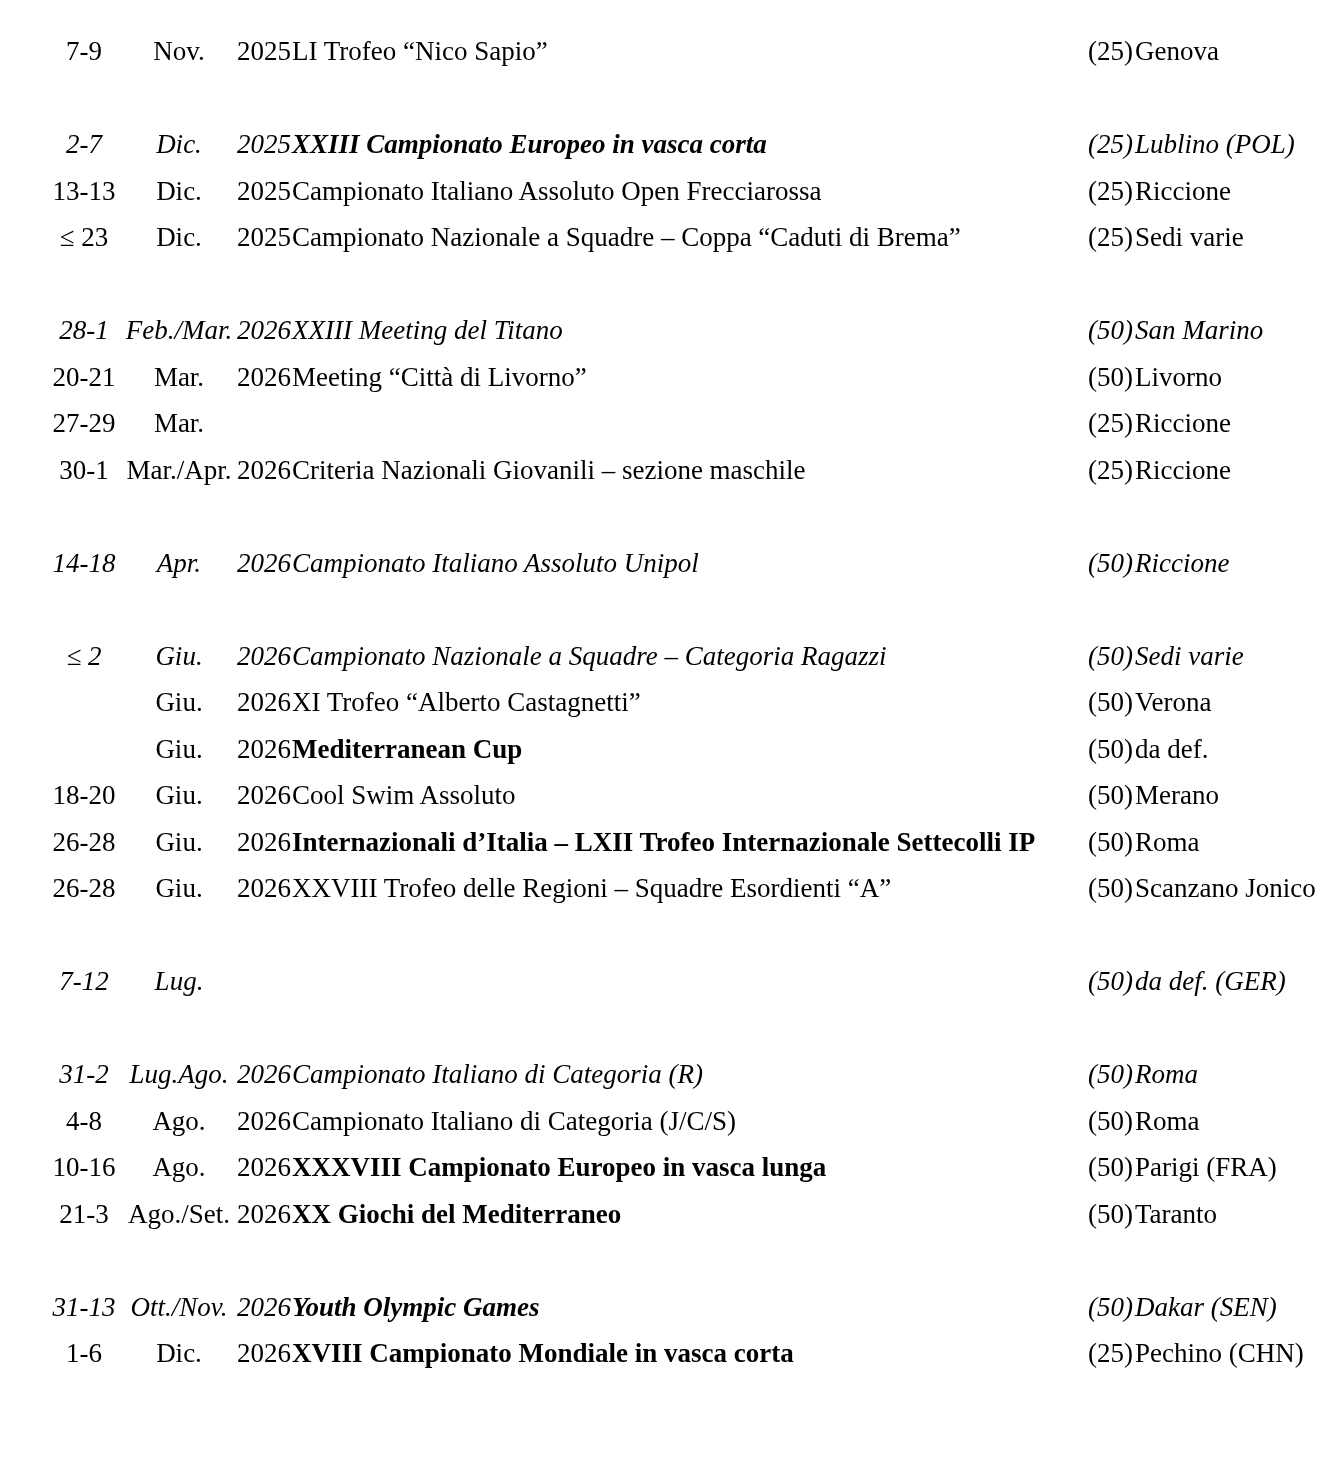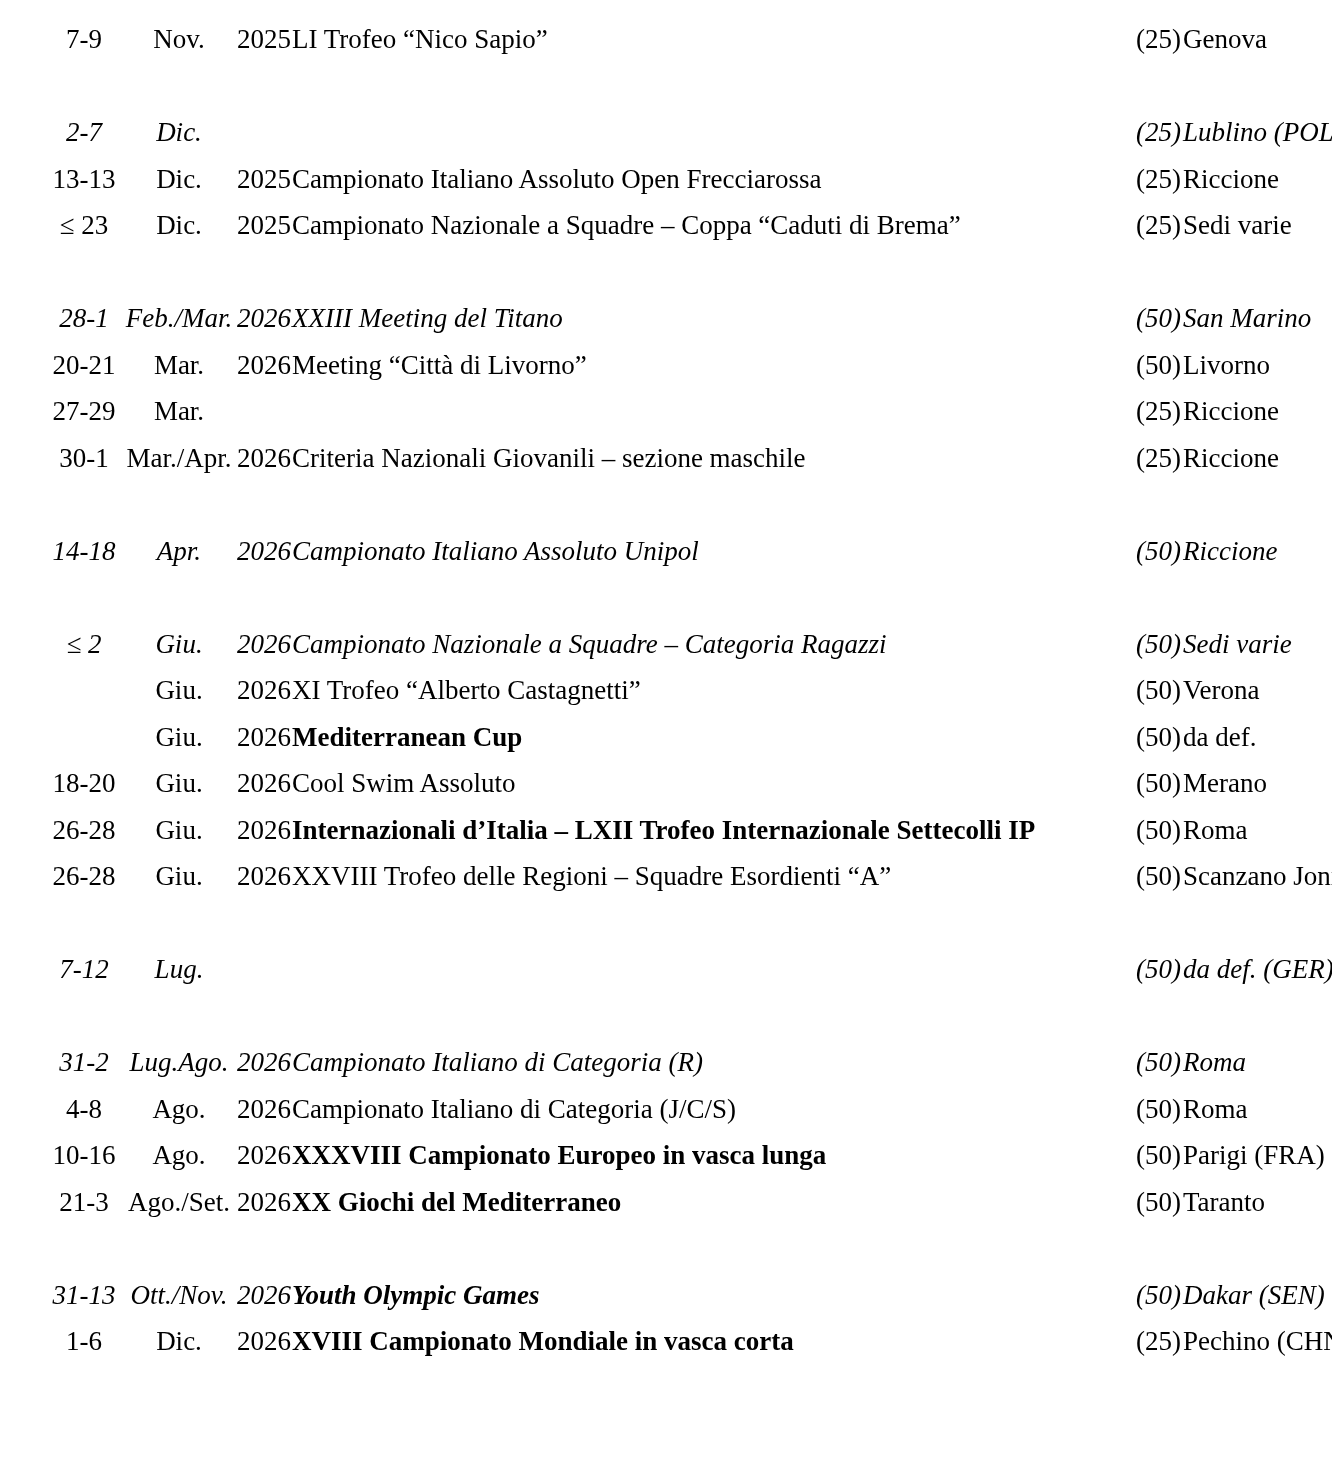--- a/index.html
+++ b/index.html
@@ -10,21 +10,21 @@
   body {
     width: 1332px;
     height: 1466px;
     overflow: hidden;
     color: #000000;
     font-family: "Liberation Serif", "DejaVu Serif", serif;
     font-size: 27px;
   }
   .doc {
     position: relative;
-    padding-top: 16px;
+    padding-top: 28px;
     width: 1332px;
   }
   .row {
     position: relative;
     height: 46.5px;
     line-height: 46.5px;
     white-space: nowrap;
   }
   .gap { margin-top: 46.5px; font-style: italic; }
   .col-dates {
@@ -49,21 +49,20 @@
   }
   .year {
     display: inline-block;
     width: 55px;
   }
   .col-venue {
     position: absolute;
     left: 1088px;
     top: 0;
     white-space: nowrap;
-    margin-left: 48px;
   }
   .pool {
     display: inline-block;
     width: 47px;
   }
   .bold { font-weight: 700; }
   .sep-row {
     height: 46.5px;
     line-height: 46.5px;
     width: 1300px;
@@ -78,20 +77,21 @@
   <div id="rows-root">
       <div class="row">
         <span class="col-dates">7-9</span>
         <span class="col-month">Nov.</span>
         <span class="col-entry"><span class="year">2025</span><span class="event">LI Trofeo “Nico Sapio”</span></span>
         <span class="col-venue"><span class="pool">(25)</span><span class="loc">Genova</span></span>
       </div>
       <div class="row gap">
         <span class="col-dates">2-7</span>
         <span class="col-month">Dic.</span>
+        <span class="col-entry"><span class="year">2025</span><span class="event bold">XXIII Campionato Europeo in vasca corta</span></span>
         <span class="col-venue"><span class="pool">(25)</span><span class="loc">Lublino (POL)</span></span>
       </div>
       <div class="row">
         <span class="col-dates">13-13</span>
         <span class="col-month">Dic.</span>
         <span class="col-entry"><span class="year">2025</span><span class="event">Campionato Italiano Assoluto Open Frecciarossa</span></span>
         <span class="col-venue"><span class="pool">(25)</span><span class="loc">Riccione</span></span>
       </div>
       <div class="row">
         <span class="col-dates">≤ 23</span>

